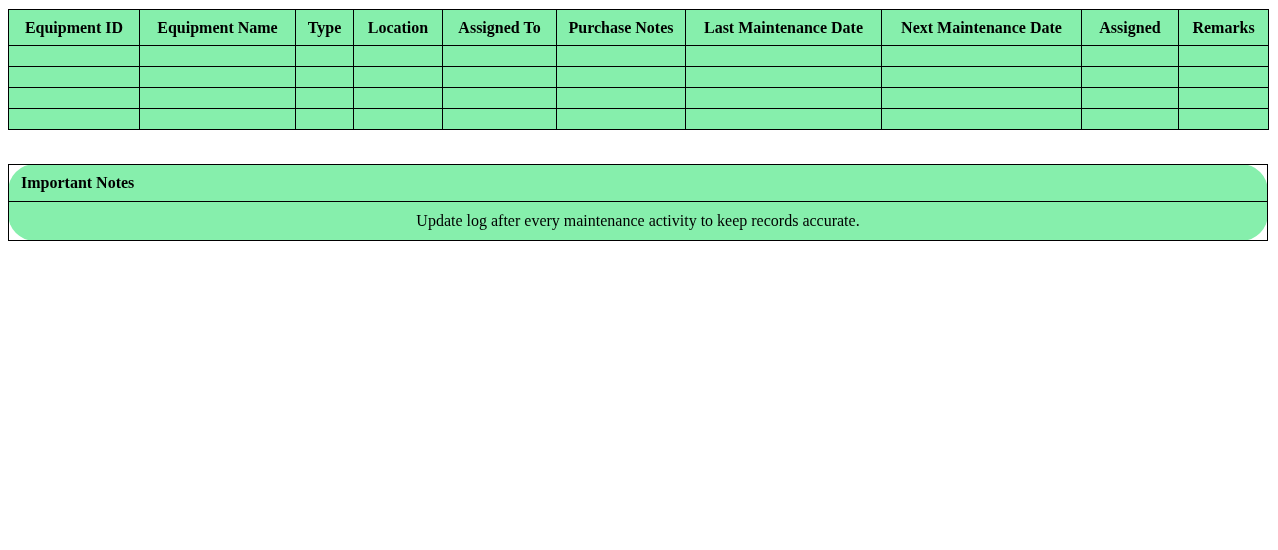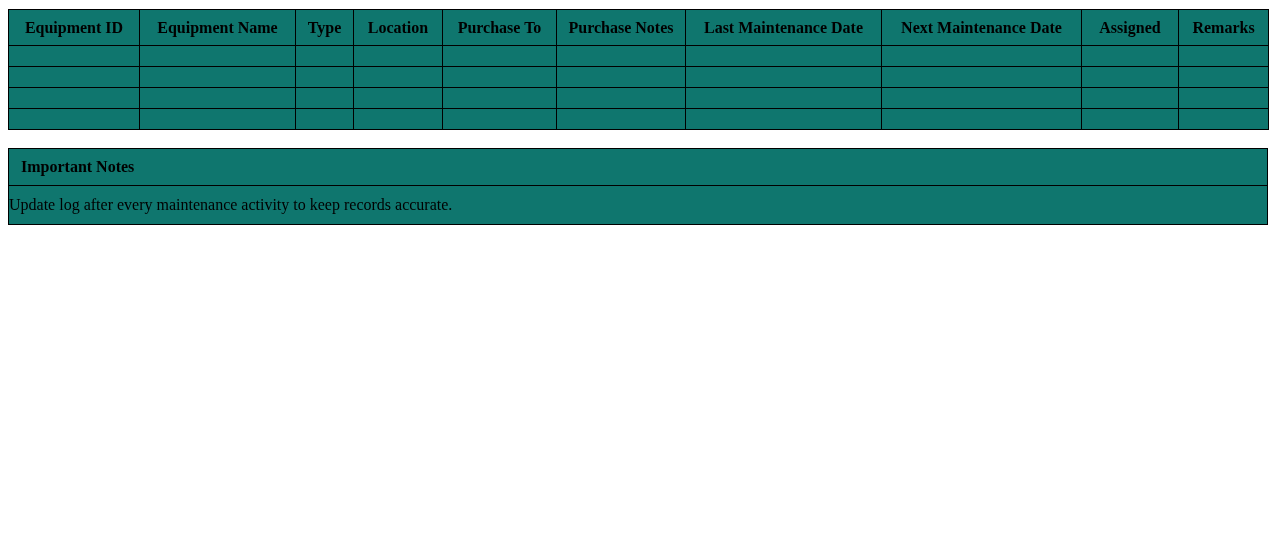--- a/index.html
+++ b/index.html
@@ -13,21 +13,21 @@
     color: #000000;
     overflow: hidden;
   }
   .page {
     padding: 9px 8px 0 8px;
   }
   table {
     border-collapse: collapse;
     table-layout: fixed;
     width: 1260px;
-    background: #0f766e;
+    background: #86efac;
   }
   th, td {
     border: 1px solid #000000;
     font-size: 16px;
     overflow: hidden;
     white-space: nowrap;
   }
   
   .equipment-table th {
     font-weight: bold;
@@ -46,31 +46,32 @@
   .col-type   { width: 58px;  }
   .col-loc    { width: 89px;  }
   .col-assign { width: 114px; }
   .col-pdate  { width: 129px; }
   .col-lmd    { width: 196px; }
   .col-nmd    { width: 200px; }
   .col-cond   { width: 97px;  }
   .col-rem    { width: 90px;  }
   
   .notes-table {
-    margin-top: 18px;
+    margin-top: 34px;
+    border-radius: 27px;
   }
   .notes-table th {
     font-weight: bold;
     text-align: left;
     vertical-align: middle;
     height: 37px;
     padding: 2px 12px;
   }
   .notes-table td {
-    text-align: left;
+    text-align: center;
     vertical-align: middle;
     height: 39px;
     padding: 2px 0;
     white-space: normal;
   }
 </style>
 </head>
 <body>
 
 <div class="page">
@@ -87,21 +88,21 @@
         <col class="col-nmd">
       <col class="col-cond">
         <col class="col-rem">
     </colgroup>
     <thead>
       <tr>
         <th>Equipment ID</th>
         <th>Equipment Name</th>
         <th>Type</th>
         <th>Location</th>
-        <th>Purchase To</th>
+        <th>Assigned To</th>
         <th>Purchase Notes</th>
         <th>Last Maintenance Date</th>
         <th>Next Maintenance Date</th>
         <th>Assigned</th>
         <th>Remarks</th>
       </tr>
     </thead>
     <tbody>
       <tr>
         <td class="empty-cell"></td>

